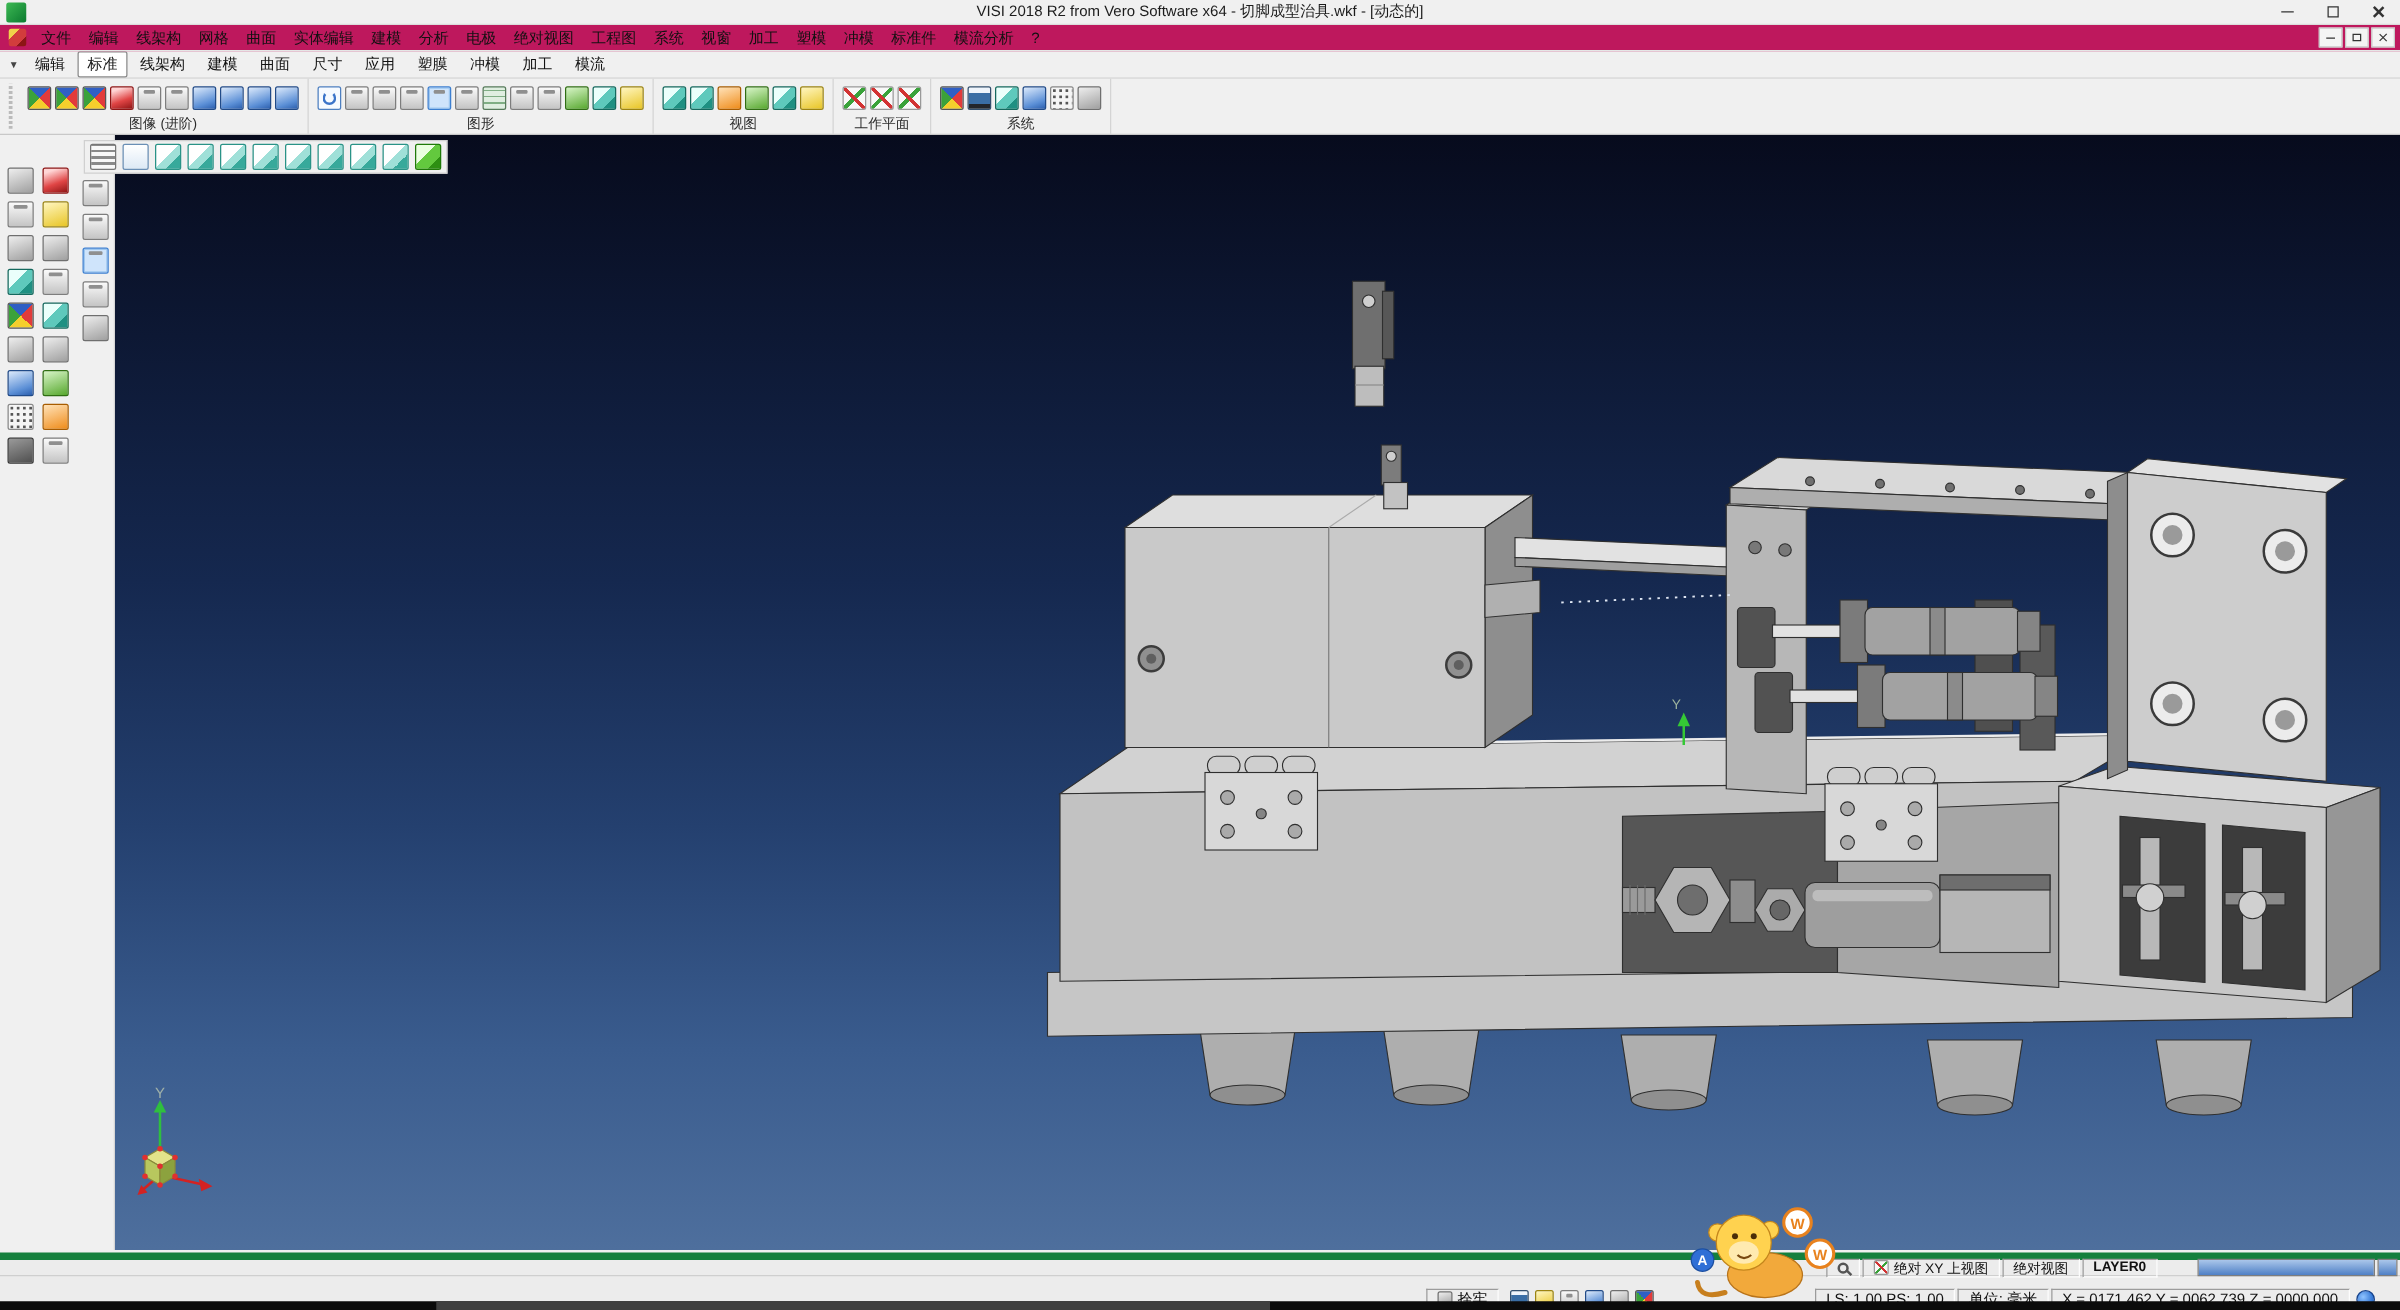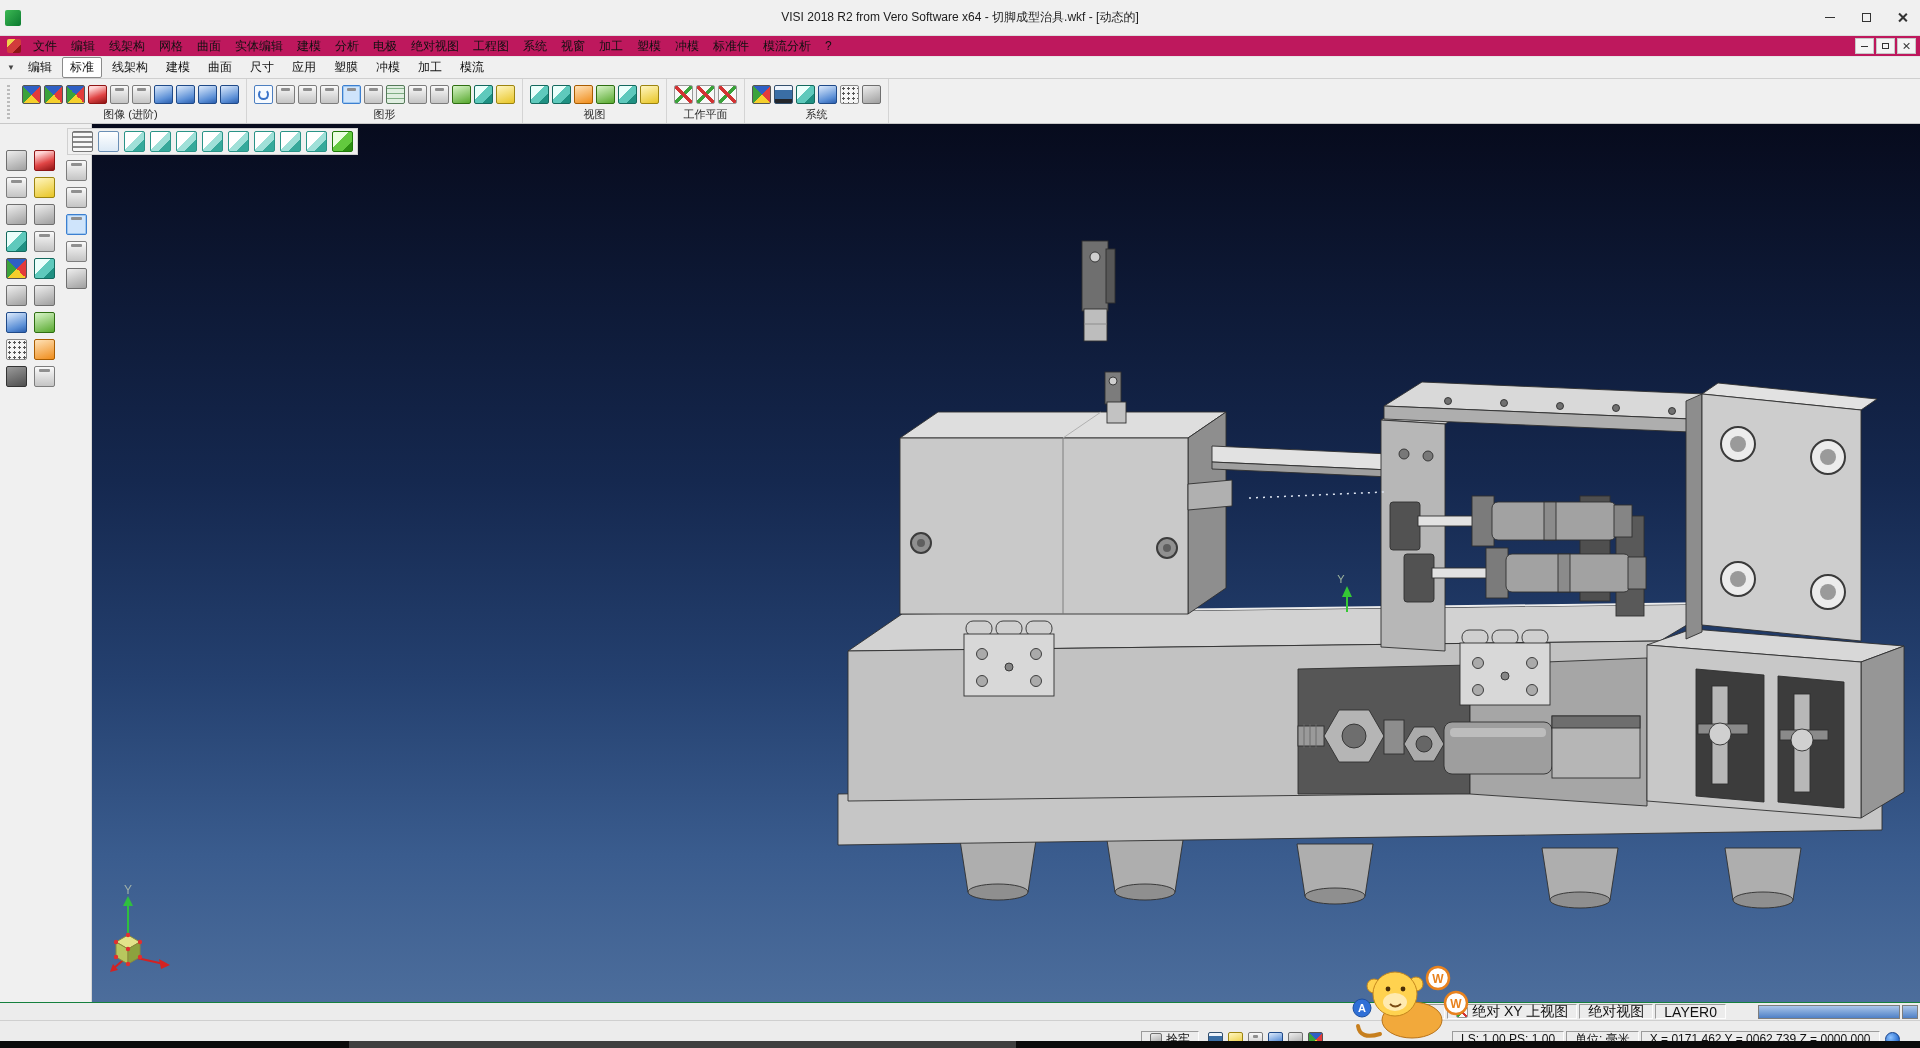--- a/index.html
+++ b/index.html
@@ -1,21 +1,21 @@
 <!DOCTYPE html>
 <html><head>
 <meta charset="utf-8">
 <style>
   *{margin:0;padding:0;box-sizing:border-box}
   html,body{width:1920px;height:1048px;overflow:hidden}
   body{font-family:"Liberation Sans","DejaVu Sans",sans-serif;font-size:12px;background:#f0f0f0;color:#111}
   .app{position:relative;width:1920px;height:1048px;background:#f0f0f0}
 
   
-  .titlebar{height:36px;display:flex;align-items:center;background:#f0f0f0;border-bottom:1px solid #dcdcdc;position:relative}
+  .titlebar{height:20px;display:flex;align-items:center;background:#f0f0f0;border-bottom:1px solid #dcdcdc;position:relative}
   .app-icon{width:16px;height:16px;margin-left:5px;border-radius:2px;background:linear-gradient(135deg,#3db954,#0b7a2f);z-index:2}
   .title{position:absolute;left:0;right:0;text-align:center;font-size:12px;color:#1c1c1c}
   .win-controls{margin-left:auto;display:flex;z-index:2}
   .wbtn{width:36px;height:21px;display:flex;align-items:center;justify-content:center;position:relative}
   .g-min{width:10px;height:1px;background:#333}
   .g-max{width:9px;height:9px;border:1px solid #333}
   .g-close{width:11px;height:11px;position:relative}
   .g-close::before,.g-close::after{content:"";position:absolute;left:5px;top:0;width:1.5px;height:11px;background:#333}
   .g-close::before{transform:rotate(45deg)}
   .g-close::after{transform:rotate(-45deg)}
@@ -80,37 +80,37 @@
   .sidebar{width:92px;position:relative;background:#f0f0f0;border-right:1px solid #d6d6d6}
   .sb-col{position:absolute;display:flex;flex-direction:column;gap:6px}
   .viewport{flex:1;position:relative;overflow:hidden;background:linear-gradient(180deg,#070b1d 0%,#0d1834 18%,#15284f 40%,#24406f 62%,#3a5c8e 82%,#4e6f9d 100%)}
   .cube-strip{position:absolute;left:67px;top:4px;z-index:6;display:flex;gap:5px;background:#f0f0f0;padding:2px 4px;border:1px solid #d0d0d0}
   .model{position:absolute;inset:0;width:100%;height:100%}
   .triad{position:absolute;left:8px;top:758px;width:80px;height:96px}
 
   
   .statusbar{position:absolute;left:0;top:1002px;width:1920px}
   .srow{display:flex;align-items:center;background:#ececec}
-  .srow1{height:18px;border-top:1px solid #15803d;font-size:14px}
+  .srow1{height:18px;border-top:6px solid #15803d;font-size:11px}
   .srow2{height:37px;border-top:1px solid #cfcfcf;font-size:12px}
   .spacer{flex:1}
   .scell{border:1px solid;border-color:#9b9b9b #fdfdfd #fdfdfd #9b9b9b;display:flex;align-items:center;gap:4px;padding:0 8px;margin:1px;height:15px;white-space:nowrap;color:#111}
   .srow2 .scell{height:17px}
   .sbar{background:linear-gradient(180deg,#aac6ea,#4f80c6);border:1px solid #7d7d7d;height:14px;margin:1px}
   .mag{width:9px;height:9px;border:2px solid #555;border-radius:50%;position:relative;flex:none}
   .mag::after{content:"";position:absolute;width:6px;height:2px;background:#555;transform:rotate(45deg);right:-5px;bottom:-2px}
   .globe{width:15px;height:15px;border-radius:50%;background:radial-gradient(circle at 35% 35%,#8fc3ff,#2a6fd0 70%,#1a4fa0);border:1px solid #14408a;flex:none}
   .sic-row{display:flex;gap:5px;align-items:center;margin-left:8px}
 
   
   .taskstrip{position:absolute;left:0;top:1041px;width:1920px;height:7px;background:#0b0b0b}
   .taskstrip .seg{position:absolute;left:349px;width:667px;top:0;height:7px;background:#3f3f3f}
 
   .mascot{position:absolute;left:1350px;top:956px;width:130px;height:88px;z-index:30}
-  .b{font-weight:normal}
+  .b{font-weight:bold}
 </style>
 </head>
 <body>
 
 <div class="app">
 
   <div class="titlebar">
     <span class="app-icon"></span>
     <span class="title">VISI 2018 R2 from Vero Software x64 - 切脚成型治具.wkf - [动态的]</span>
     <span class="win-controls">

